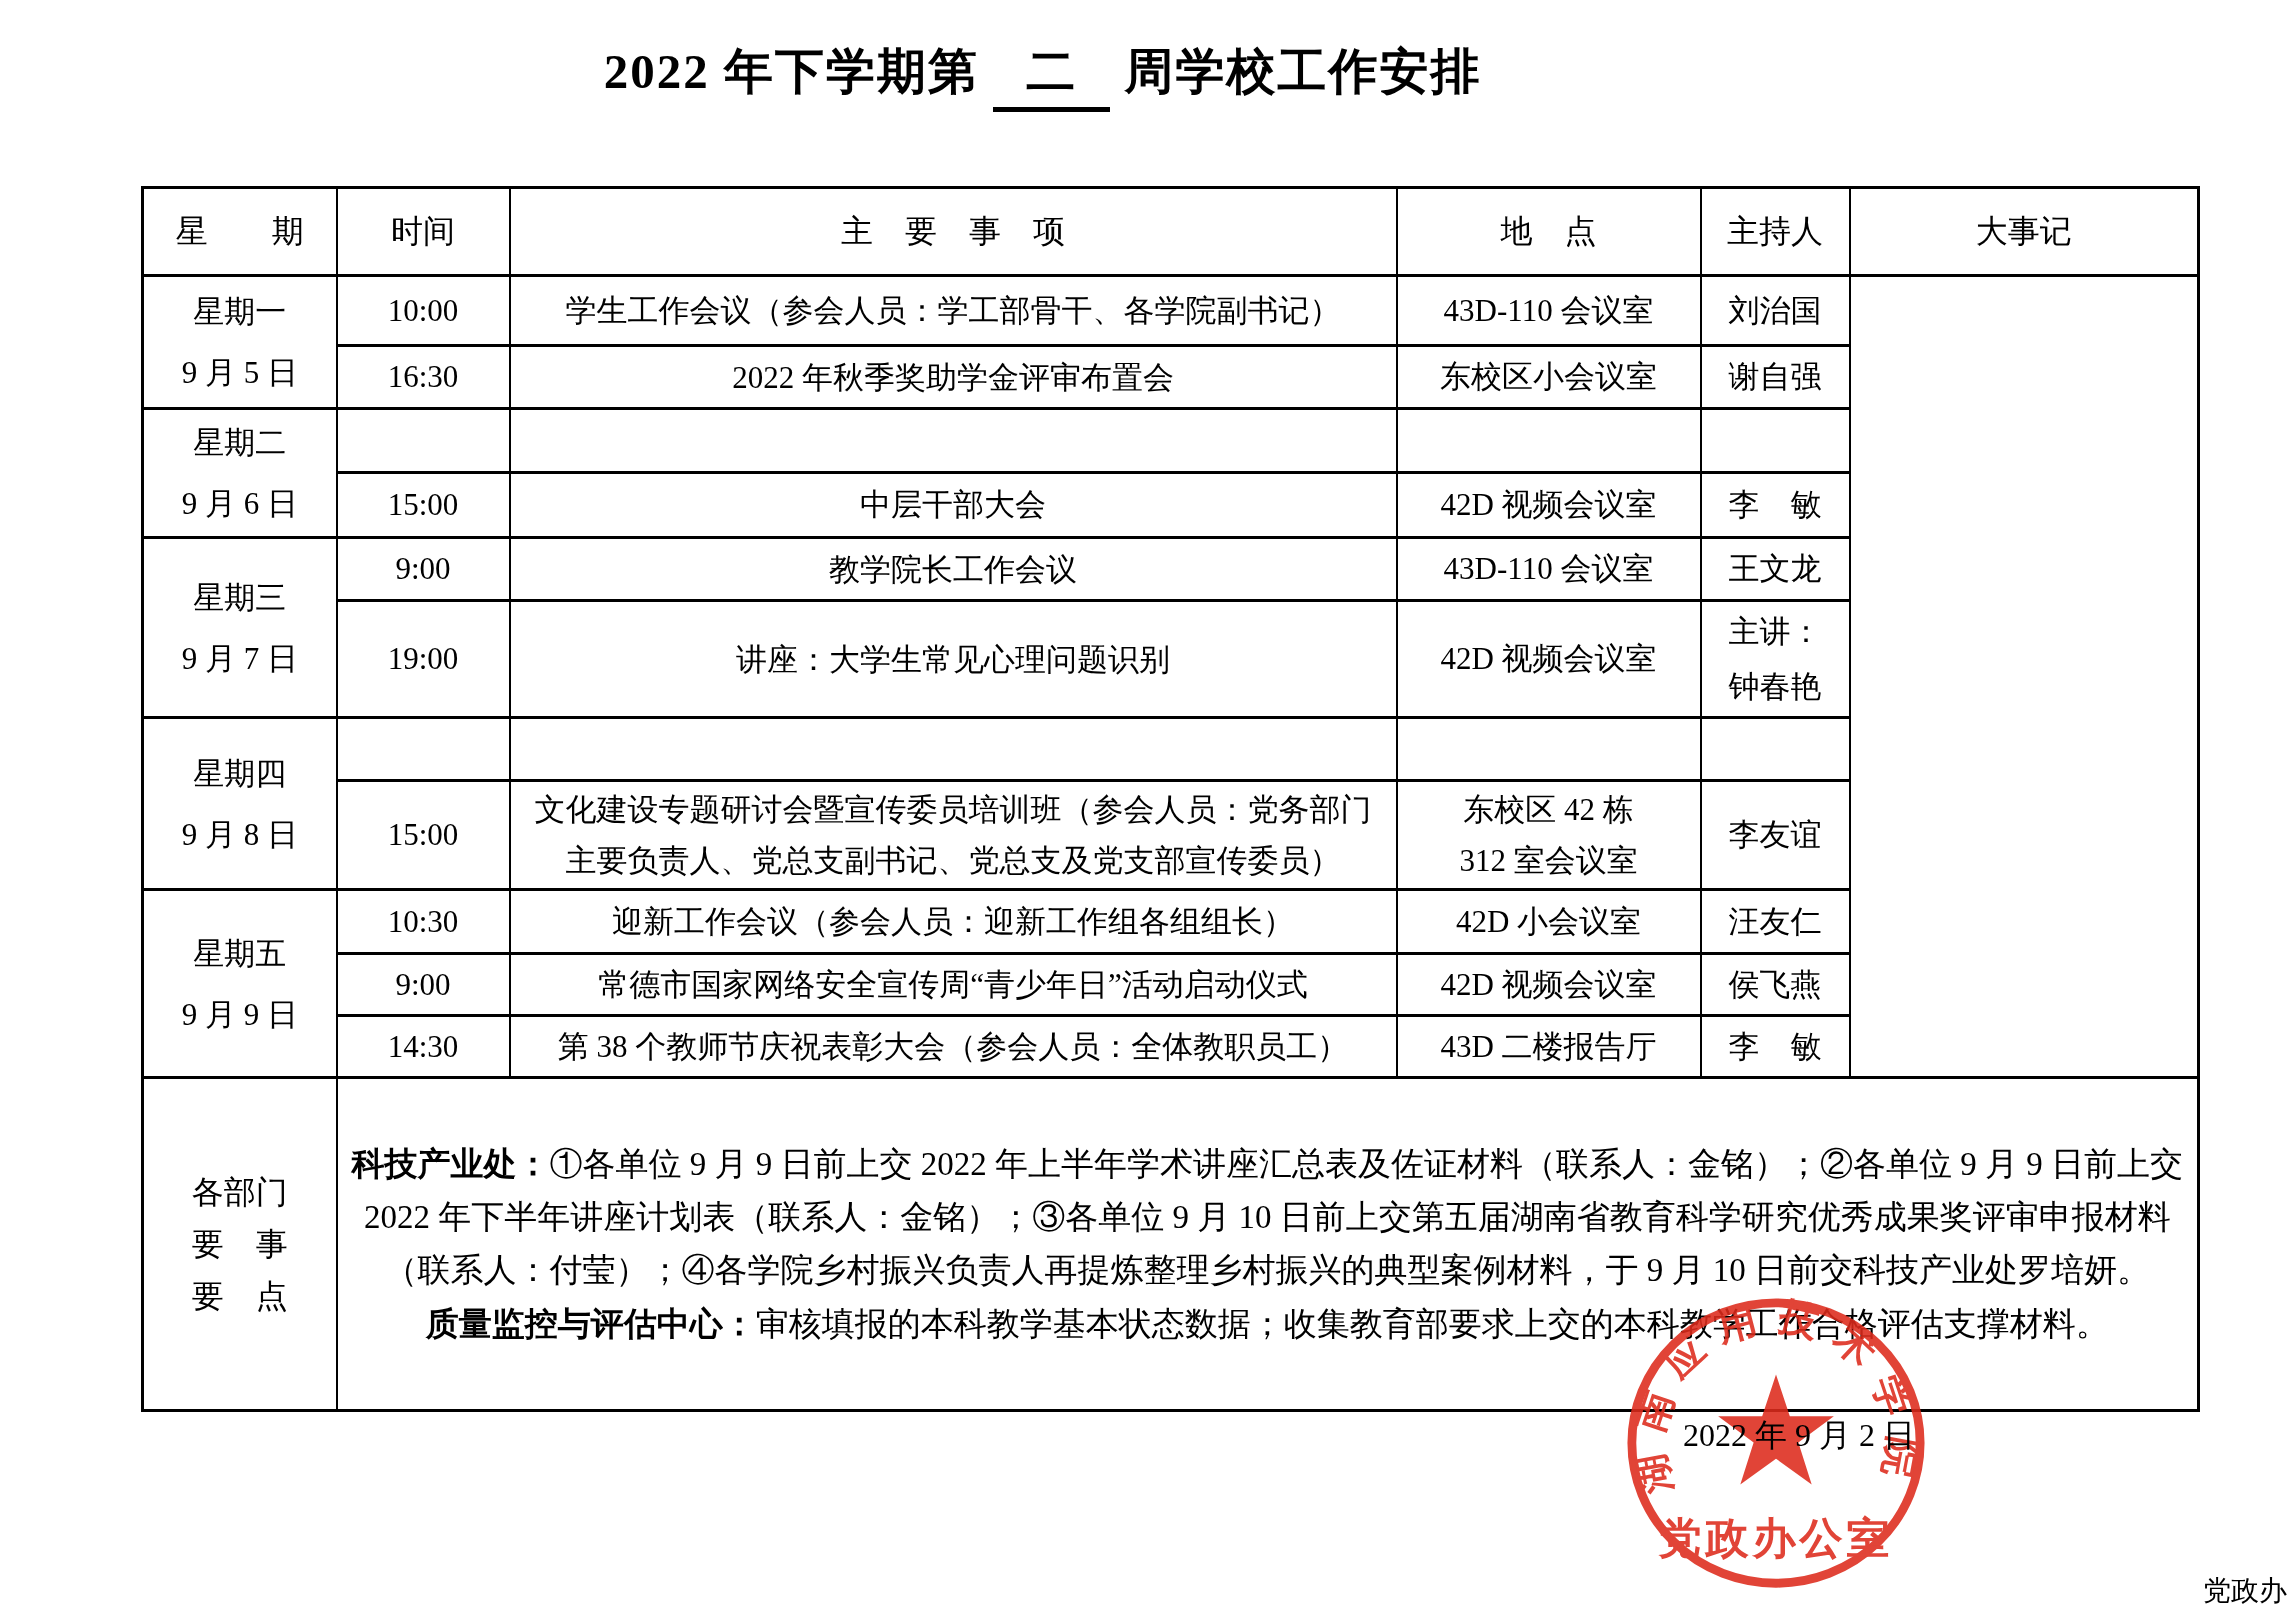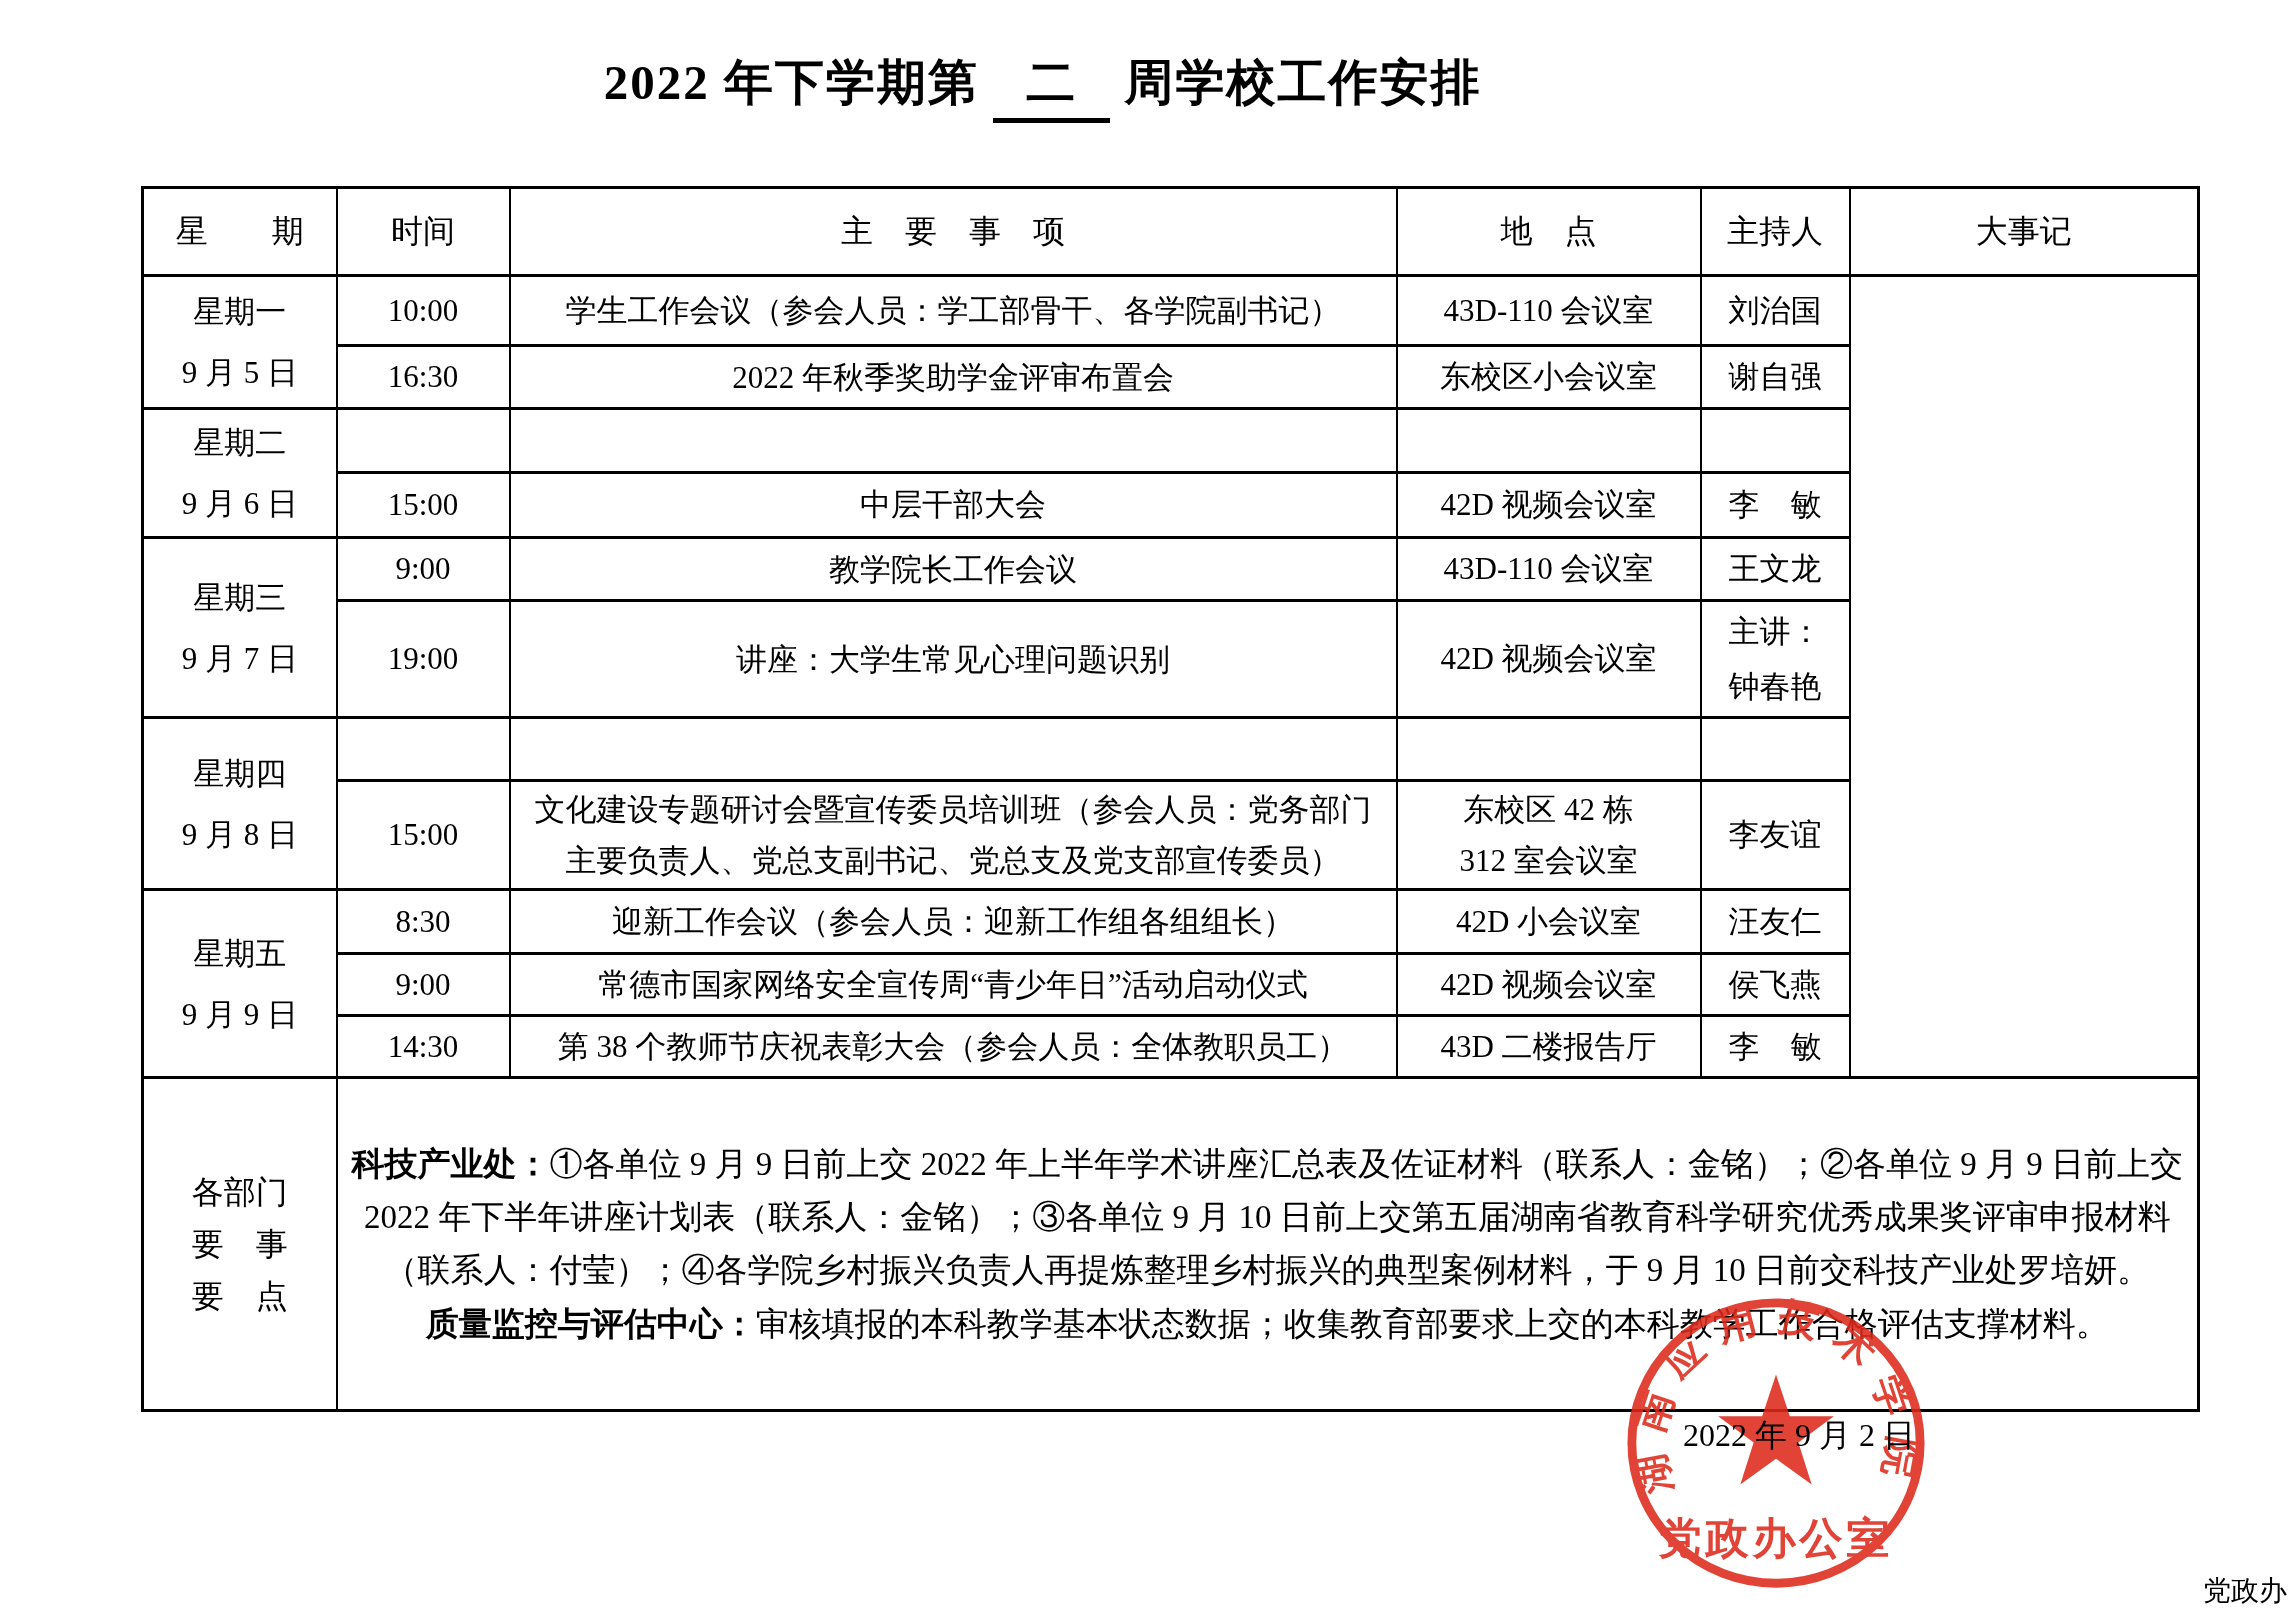--- a/index.html
+++ b/index.html
@@ -6,21 +6,21 @@
   html, body { margin: 0; padding: 0; }
   body {
     width: 2293px; height: 1621px;
     background: #ffffff;
     position: relative;
     font-family: "Liberation Serif", "DejaVu Serif", serif;
     color: #000;
     overflow: hidden;
   }
   .title {
-    position: absolute; top: 50px; left: 0; width: 2085px;
+    position: absolute; top: 39px; left: 0; width: 2085px;
     text-align: center;
     font-size: 49px; font-weight: bold;
     letter-spacing: 2px;
     white-space: nowrap;
   }
   .title .underlined {
     display: inline-block;
     border-bottom: 5.9px solid #000;
     padding: 0 33px 2px 33px;
   }
@@ -173,21 +173,21 @@
       <div>312 室会议室</div>
     </td>
     <td>李友谊</td>
   </tr>
 
   <tr style="height:64px">
     <td class="day-cell" rowspan="3">
       <div>星期五</div>
       <div>9 月 9 日</div>
     </td>
-    <td>8:30</td>
+    <td>10:30</td>
     <td class="item-cell">迎新工作会议（参会人员：迎新工作组各组组长）</td>
     <td>42D 小会议室</td>
     <td>汪友仁</td>
   </tr>
   <tr style="height:62px">
     <td>9:00</td>
     <td class="item-cell">常德市国家网络安全宣传周“青少年日”活动启动仪式</td>
     <td>42D 视频会议室</td>
     <td>侯飞燕</td>
   </tr>

